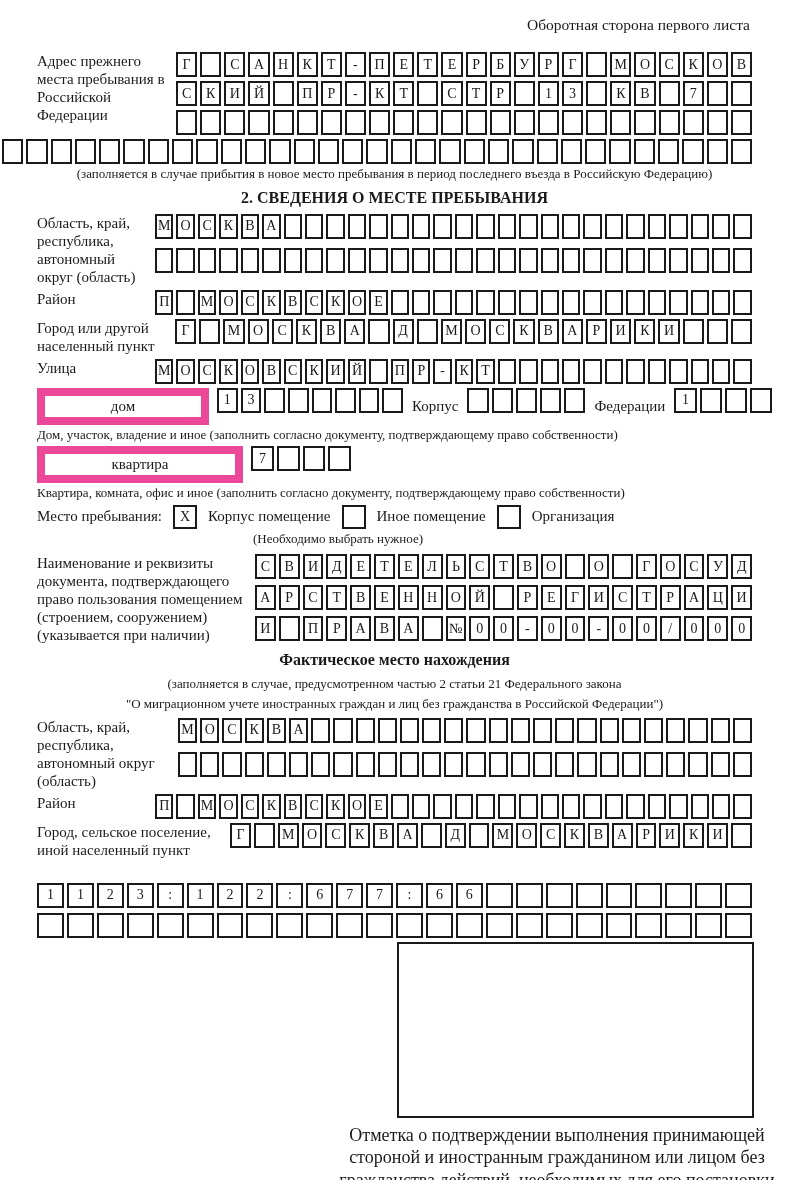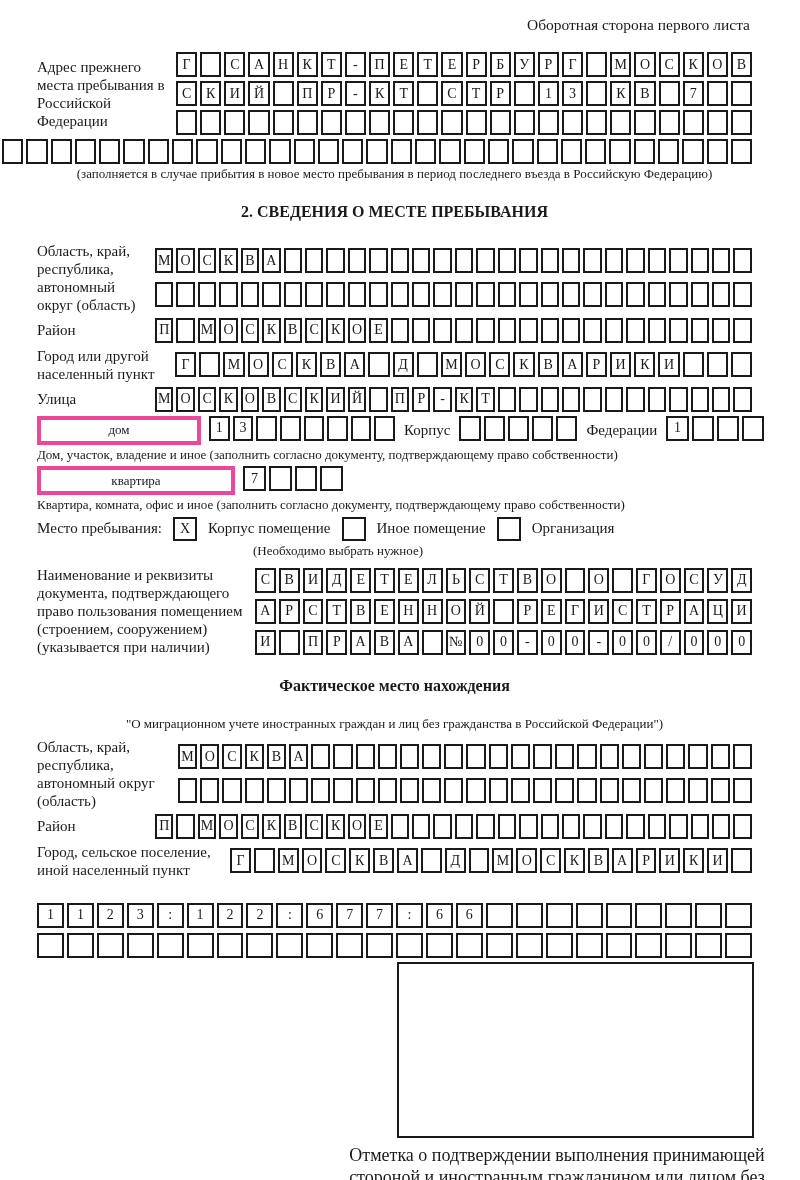--- a/index.html
+++ b/index.html
@@ -1,35 +1,35 @@
 <!DOCTYPE html>
 <html><head>
 <meta charset="utf-8">
 <style>
   html,body{margin:0;padding:0;background:#fff;}
   body{width:800px;height:1180px;overflow:hidden;font-family:"Liberation Serif",serif;color:#1a1a1a;}
   .page{box-sizing:border-box;width:800px;height:1052px;padding:6px 48px 0 37px;}
   .side-note{text-align:right;font-size:15.5px;margin:10px 2px 18px 0;}
-  .block{display:flex;align-items:center;margin-bottom:4px;}
+  .block{display:flex;align-items:flex-start;margin-bottom:4px;}
   .lbl{flex:0 0 auto;font-size:15px;line-height:1.2;padding-right:10px;box-sizing:border-box;}
   .w139{width:139px}.w118{width:118px}.w138{width:138px}.w218{width:218px}
   .w141{width:141px}.w193{width:193px}.w195{width:195px}
   .rows{flex:1 1 auto;display:flex;flex-direction:column;gap:4px;min-width:0;}
   .rows.g9{gap:9px}.rows.g6{gap:6px}.rows.g5{gap:5px}
   .rows.pushdown{margin-top:20px;}
   .boxrow{display:flex;gap:3px;}
   .cell{flex:1 1 0;min-width:0;height:21px;border:2px solid #1a1a1a;display:flex;
         align-items:center;justify-content:center;font-size:14px;background:#fff;overflow:hidden;}
   .fullrow{margin:3px 0 2px -35px;}
   .caption{font-size:13px;line-height:1.2;margin:2px 0 4px;}
   .center{text-align:center;}
-  .h2{font-weight:bold;text-align:center;font-size:16px;line-height:1.25;margin:20px 0;}
+  .h2{font-weight:bold;text-align:center;font-size:16px;line-height:1.25;margin:6px 0;}
   .houserow{display:flex;align-items:stretch;margin:4px 0 2px;}
-  .bigbox{border:4px solid #ec4899;display:flex;align-items:center;justify-content:center;
-          font-size:13px;height:21px;flex:none;background:#fff;}
+  .bigbox{border:8px solid #ec4899;display:flex;align-items:center;justify-content:center;
+          font-size:15px;height:21px;flex:none;background:#fff;}
   .bw156{width:156px}.bw190{width:190px}
   .ib{flex:none;}
   .iw186{width:186px}.iw118{width:118px}.iw98{width:98px}.iw100{width:100px}
   .gap8{margin-left:8px}
   .inl-lbl{font-size:15px;padding:0 9px;display:flex;align-items:center;flex:none;}
   .stayrow{display:flex;align-items:center;font-size:15px;margin-top:4px;text-align:center;}
   .cbx{width:20px;height:20px;border:2px solid #1a1a1a;display:inline-flex;align-items:center;
        justify-content:center;font-size:14px;margin:0 11px;flex:none;background:#fff;}
   .stay-cap{width:420px;margin:2px 0 8px 91px;text-align:center;}
   .fact-caps{margin-bottom:6px;}
@@ -455,20 +455,21 @@
           <span class="cell">/</span>
           <span class="cell">0</span>
           <span class="cell">0</span>
           <span class="cell">0</span>
         </div>
     </div>
   </div>
 
   <div class="h2">Фактическое место нахождения</div>
   <div class="fact-caps">
+    <div class="caption center">(заполняется в случае, предусмотренном частью 2 статьи 21 Федерального закона</div>
     <div class="caption center">"О миграционном учете иностранных граждан и лиц без гражданства в Российской Федерации")</div>
   </div>
 
   <div class="block">
     <div class="lbl w141">Область, край, республика, автономный округ (область)</div>
     <div class="rows g9">
       <div class="boxrow">
           <span class="cell">М</span>
           <span class="cell">О</span>
           <span class="cell">С</span>

